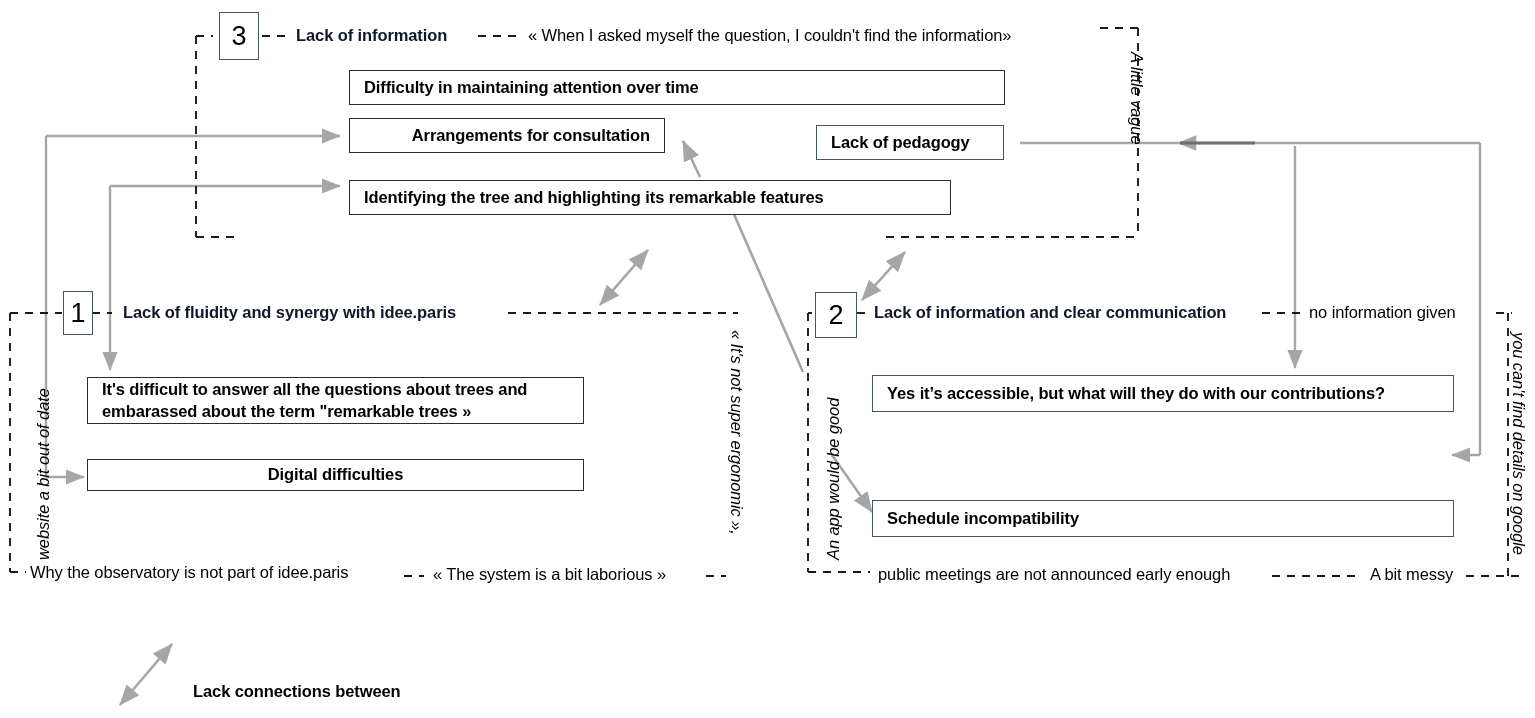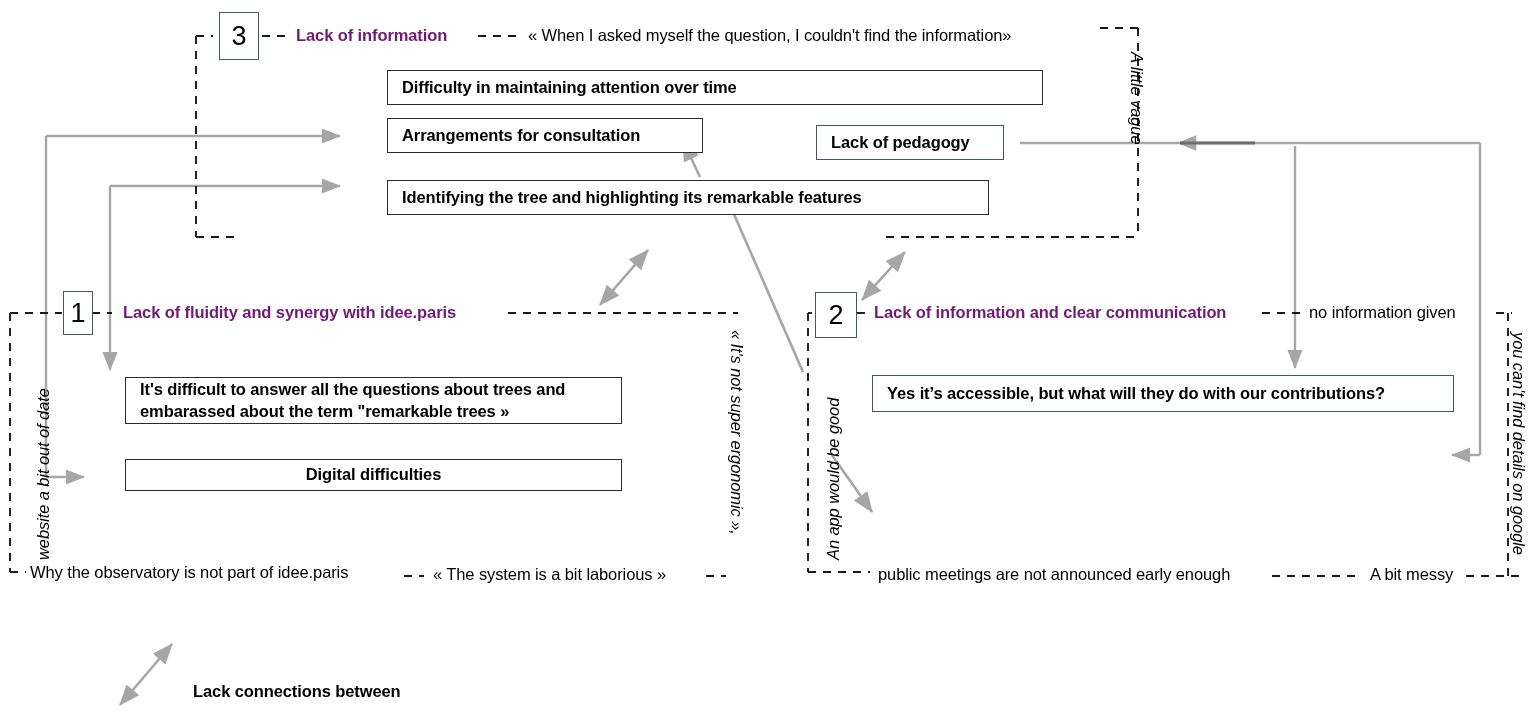--- a/index.html
+++ b/index.html
@@ -28,39 +28,39 @@
     border:1.6px solid #44546a;
     display:flex;
     align-items:center;
     padding:4px 14px;
     font-weight:bold;
     font-size:16.5px;
     line-height:1.28;
     letter-spacing:-0.1px;
     color:#000;
   }
-  .node-box.dark{ border-color:#2b2b2b;margin-left:38px; }
+  .node-box.dark{ border-color:#2b2b2b; }
   .num-box{
     position:absolute;
     box-sizing:border-box;
     border:1.5px solid #44546a;
     background:#fff;
     display:flex;
     align-items:center;
     justify-content:center;
     font-size:27px;
     font-weight:400;
     color:#000;
     font-family:"Liberation Sans","DejaVu Sans",sans-serif;
   }
   .hdr{
     position:absolute;
     font-weight:bold;
     font-size:16.5px;
-    color:#701a75;
+    color:#0f172a;
     white-space:nowrap;
     letter-spacing:-0.1px;
   }
   .quote{
     position:absolute;
     font-size:16.5px;
     color:#000;
     white-space:nowrap;
     letter-spacing:-0.1px;
   }
@@ -191,21 +191,21 @@
   </div>
 
   <div class="hdr" style="left:296px;top:26px;">Lack of information</div>
   <div class="hdr" style="left:123px;top:303px;">Lack of fluidity and synergy with idee.paris</div>
   <div class="hdr" style="left:874px;top:303px;">Lack of information and clear communication</div>
 
   <div class="node-box dark" style="left:349px;top:70px;width:656px;height:35px;">
     <span>Difficulty in maintaining attention over time</span>
   </div>
 
-  <div class="node-box dark" style="left:349px;top:118px;width:316px;height:35px;">
+  <div class="node-box dark" style="left:349px;top:118px;width:316px;height:35px;justify-content:flex-end;">
     <span>Arrangements for consultation</span>
   </div>
 
   <div class="node-box" style="left:816px;top:125px;width:188px;height:35px;">
     <span>Lack of pedagogy</span>
   </div>
 
   <div class="node-box dark" style="left:349px;top:180px;width:602px;height:35px;">
     <span>Identifying the tree and highlighting its remarkable features</span>
   </div>
@@ -216,20 +216,23 @@
 
   <div class="node-box dark" style="left:87px;top:459px;width:497px;height:32px;justify-content:center;">
     <span>Digital difficulties</span>
   </div>
 
   <div class="node-box" style="left:872px;top:375px;width:582px;height:37px;">
     <span>Yes it’s accessible, but what will they do with our contributions?</span>
   </div>
 
 
+  <div class="node-box" style="left:872px;top:500px;width:582px;height:37px;">
+    <span>Schedule incompatibility</span>
+  </div>
 
   <div class="quote" style="left:528px;top:26px;">«  When I asked myself the question, I couldn't find the information»</div>
 
 
   <div class="quote" style="left:30px;top:563px;">Why the observatory is not part of idee.paris</div>
 
   <div class="quote" style="left:433px;top:565px;">« The system is a bit laborious »</div>
 
   <div class="quote" style="left:878px;top:565px;">public meetings are not announced early enough</div>
 

